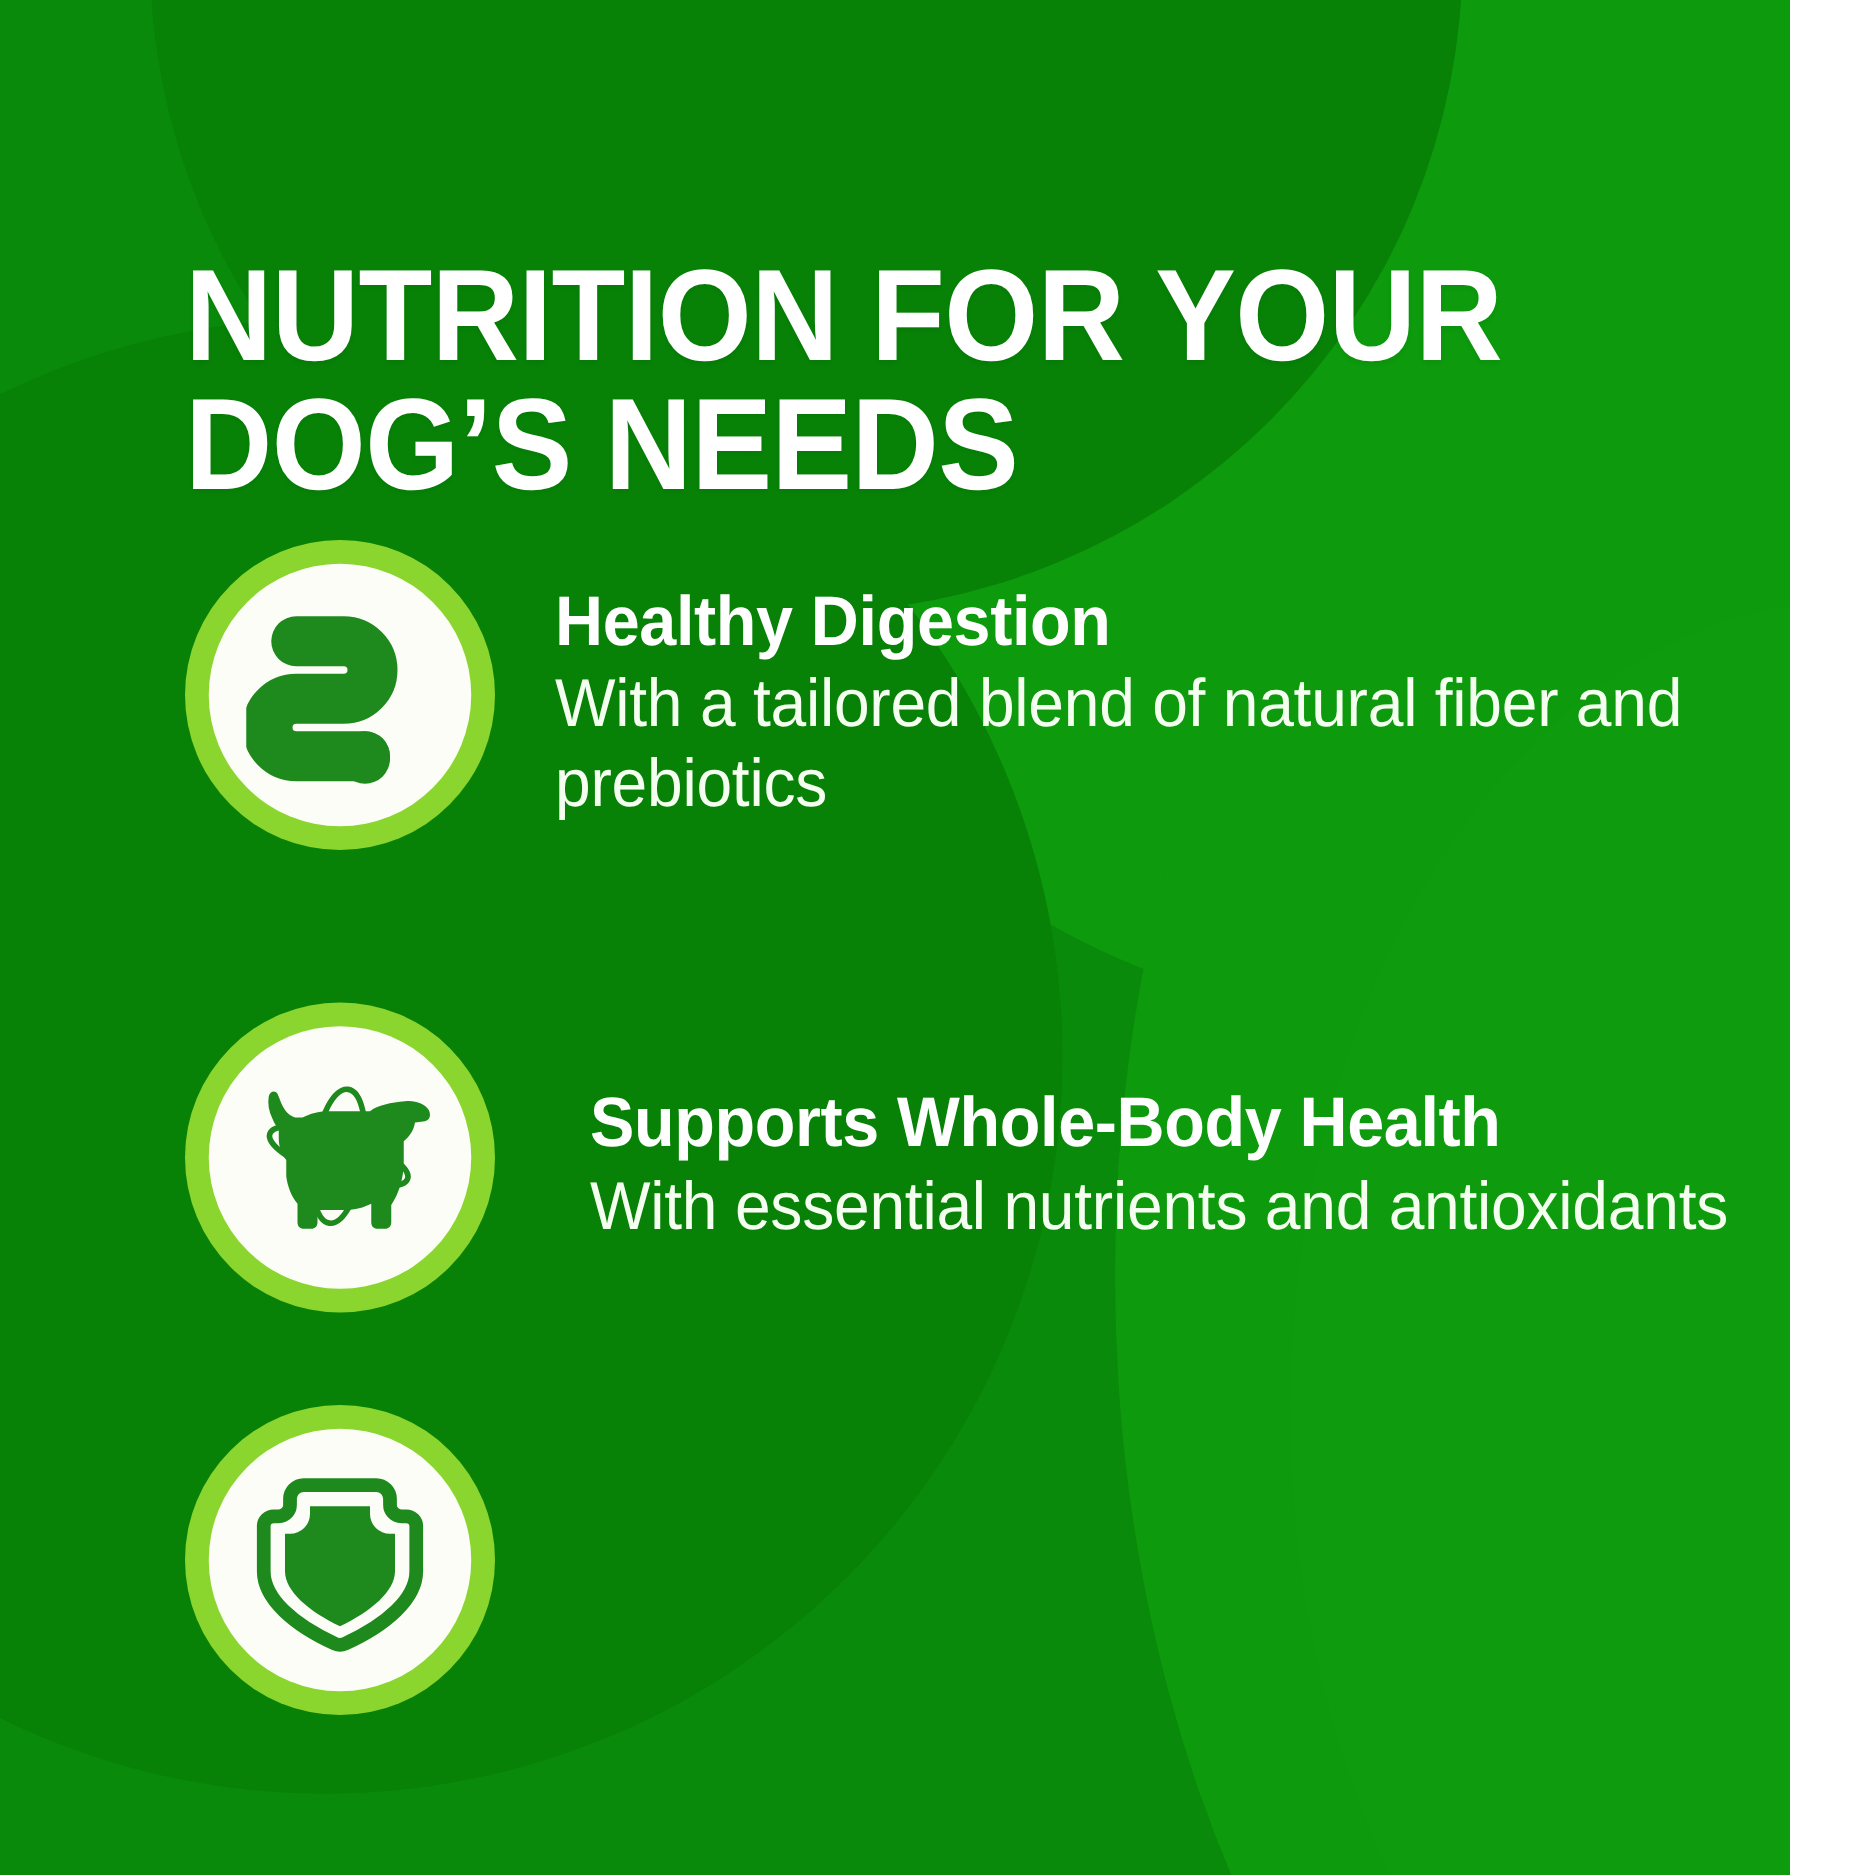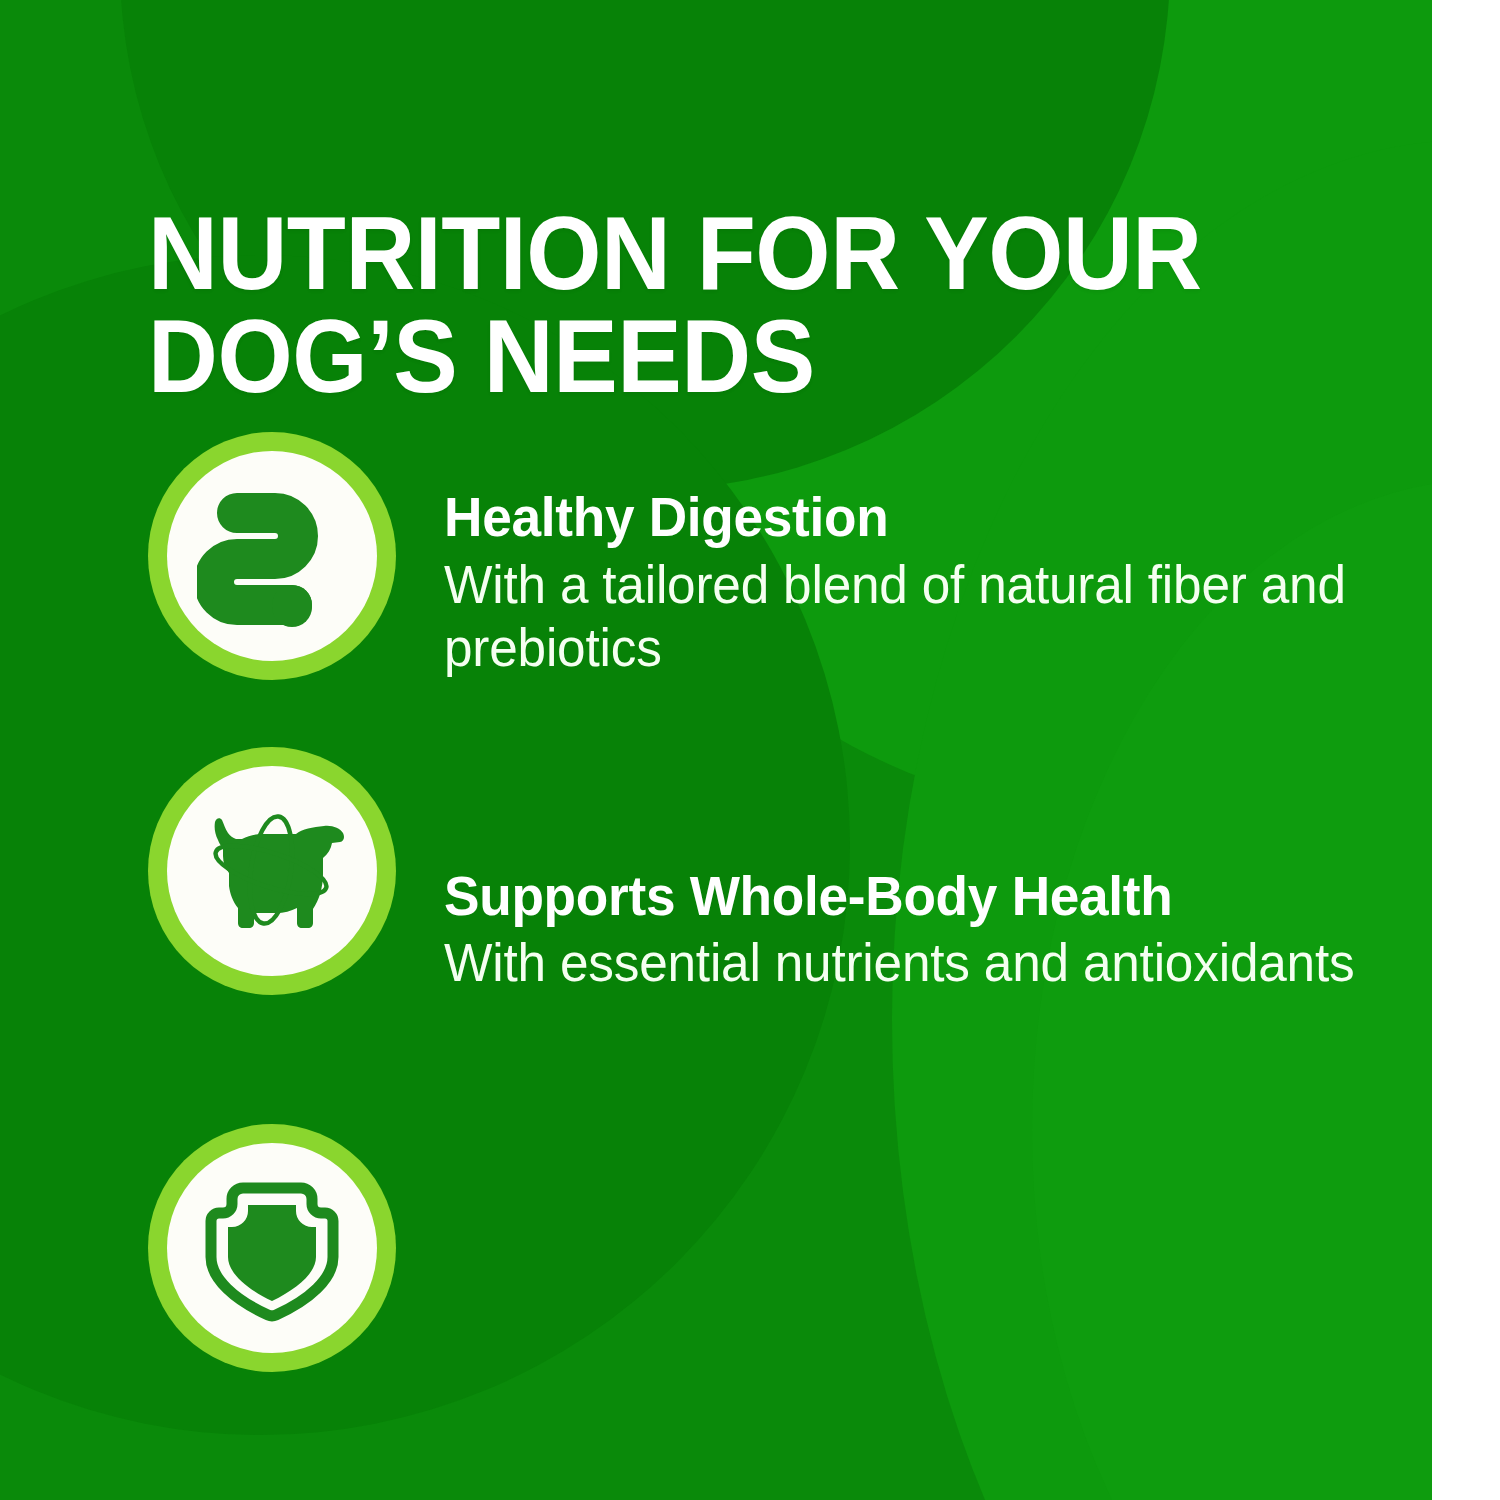--- a/index.html
+++ b/index.html
@@ -98,26 +98,26 @@
   .rows {
     position: absolute;
     left: 0;
     top: 0;
     width: 1500px;
   }
 
   .row {
     position: absolute;
     display: flex;
-    align-items: flex-end;
+    align-items: center;
     left: 148px;
   }
 
   .row-1 { top: 432px; }
-  .row-2 { top: 747px; }
+  .row-2 { top: 802px; gap: 28px; }
   .row-3 { top: 1124px; }
 
   .badge {
     position: relative;
     flex: 0 0 auto;
     width: 248px;
     height: 248px;
     border-radius: 50%;
     background: #8ad62e;
     display: flex;

